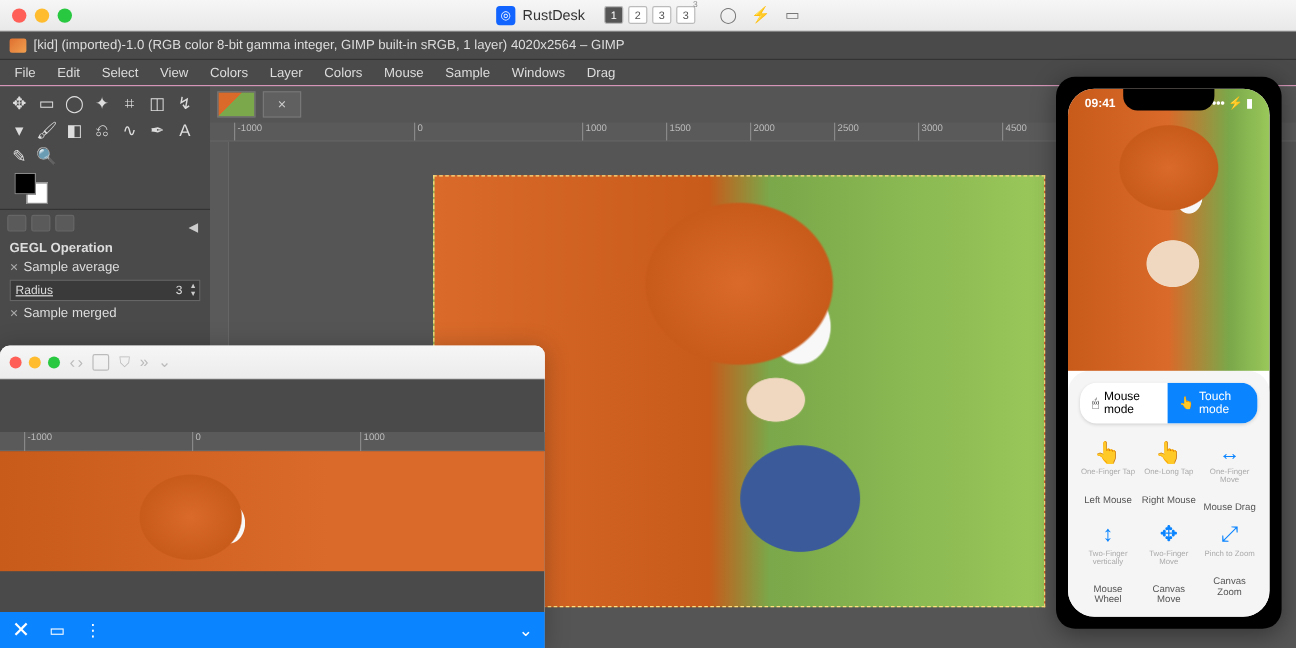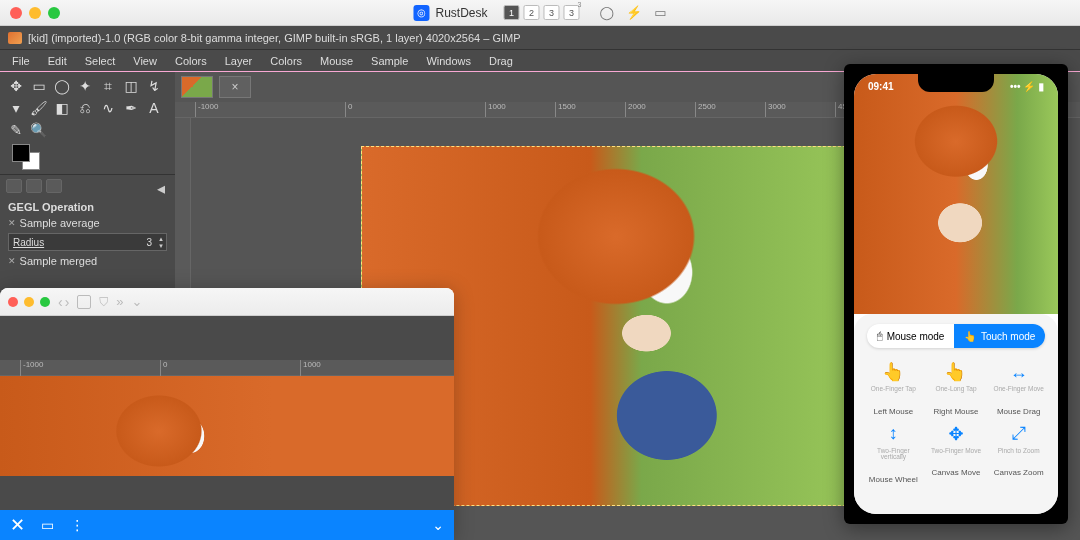--- a/index.html
+++ b/index.html
@@ -62,21 +62,21 @@
 .artwork-main { position: absolute; left: 170px; top: 28px; width: 510px; height: 360px; background: #fafafa; border: 1px dashed #ffe080;
   background:
     radial-gradient(ellipse 90px 80px at 60% 75%, #3a5a9a 0%, #3a5a9a 55%, transparent 56%),
     radial-gradient(ellipse 40px 30px at 56% 52%, #f0d8c0 0%, #f0d8c0 60%, transparent 62%),
     radial-gradient(ellipse 110px 95px at 50% 25%, #d96a2a 0%, #c85a1a 70%, transparent 72%),
     radial-gradient(ellipse 45px 55px at 60% 35%, #f8f8f8 0%, #f8f8f8 55%, transparent 58%),
     linear-gradient(90deg, #d96a2a 0%, #c85a1a 45%, #7aa84a 55%, #9ac85a 100%);
 }
 
 
-.phone { position: absolute; right: 12px; top: 64px; width: 224px; height: 460px; background: #000; border-radius: 6px; padding: 10px; box-shadow: 0 4px 20px rgba(0,0,0,.4); z-index: 30; }
+.phone { position: absolute; right: 12px; top: 64px; width: 188px; height: 460px; background: #000; border-radius: 16px; padding: 10px; box-shadow: 0 4px 20px rgba(0,0,0,.4); z-index: 30; }
 .phone-screen { width: 100%; height: 100%; background: #fff; border-radius: 22px; overflow: hidden; position: relative; display: flex; flex-direction: column; }
 .phone-status { height: 24px; display: flex; justify-content: space-between; align-items: center; padding: 0 14px; font-size: 10px; color: #fff; position: absolute; top: 0; left: 0; right: 0; z-index: 2; font-weight:600; }
 .phone-notch { position: absolute; top: 0; left: 50%; transform: translateX(-50%); width: 76px; height: 18px; background: #000; border-radius: 0 0 12px 12px; z-index: 3; }
 .phone-canvas { height: 240px; background: linear-gradient(90deg, #c85a1a 0%, #d96a2a 50%, #7aa84a 80%, #9ac85a 100%); position: relative; }
 .phone-canvas::after { content:""; position:absolute; inset:0; background:
   radial-gradient(ellipse 36px 32px at 52% 62%, #f0d8c0 0%, #f0d8c0 60%, transparent 62%),
   radial-gradient(ellipse 58px 50px at 50% 28%, #d96a2a 0%, #c85a1a 70%, transparent 72%),
   radial-gradient(ellipse 20px 26px at 60% 38%, #f8f8f8 0%, #f8f8f8 55%, transparent 58%);
 }
 .phone-panel { flex: 1; background: #f5f5f5; border-radius: 18px 18px 0 0; padding: 10px; display: flex; flex-direction: column; align-items: center; }

